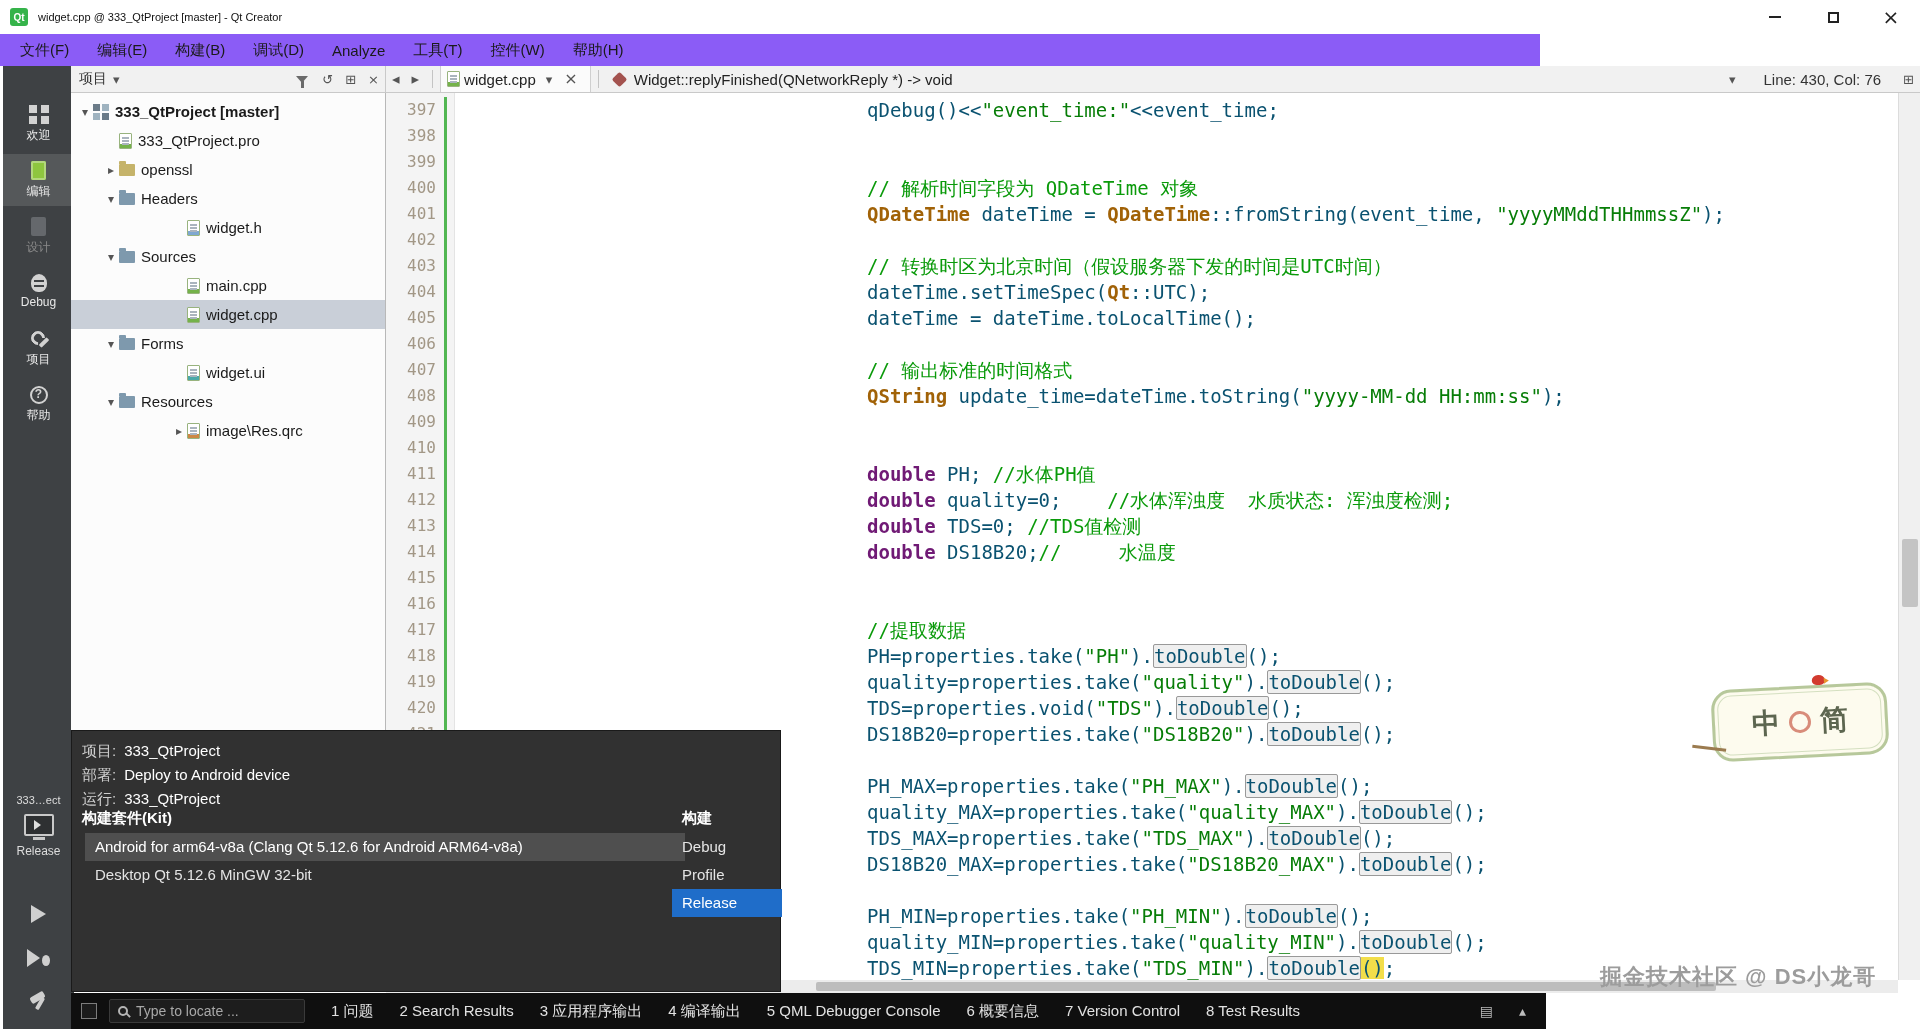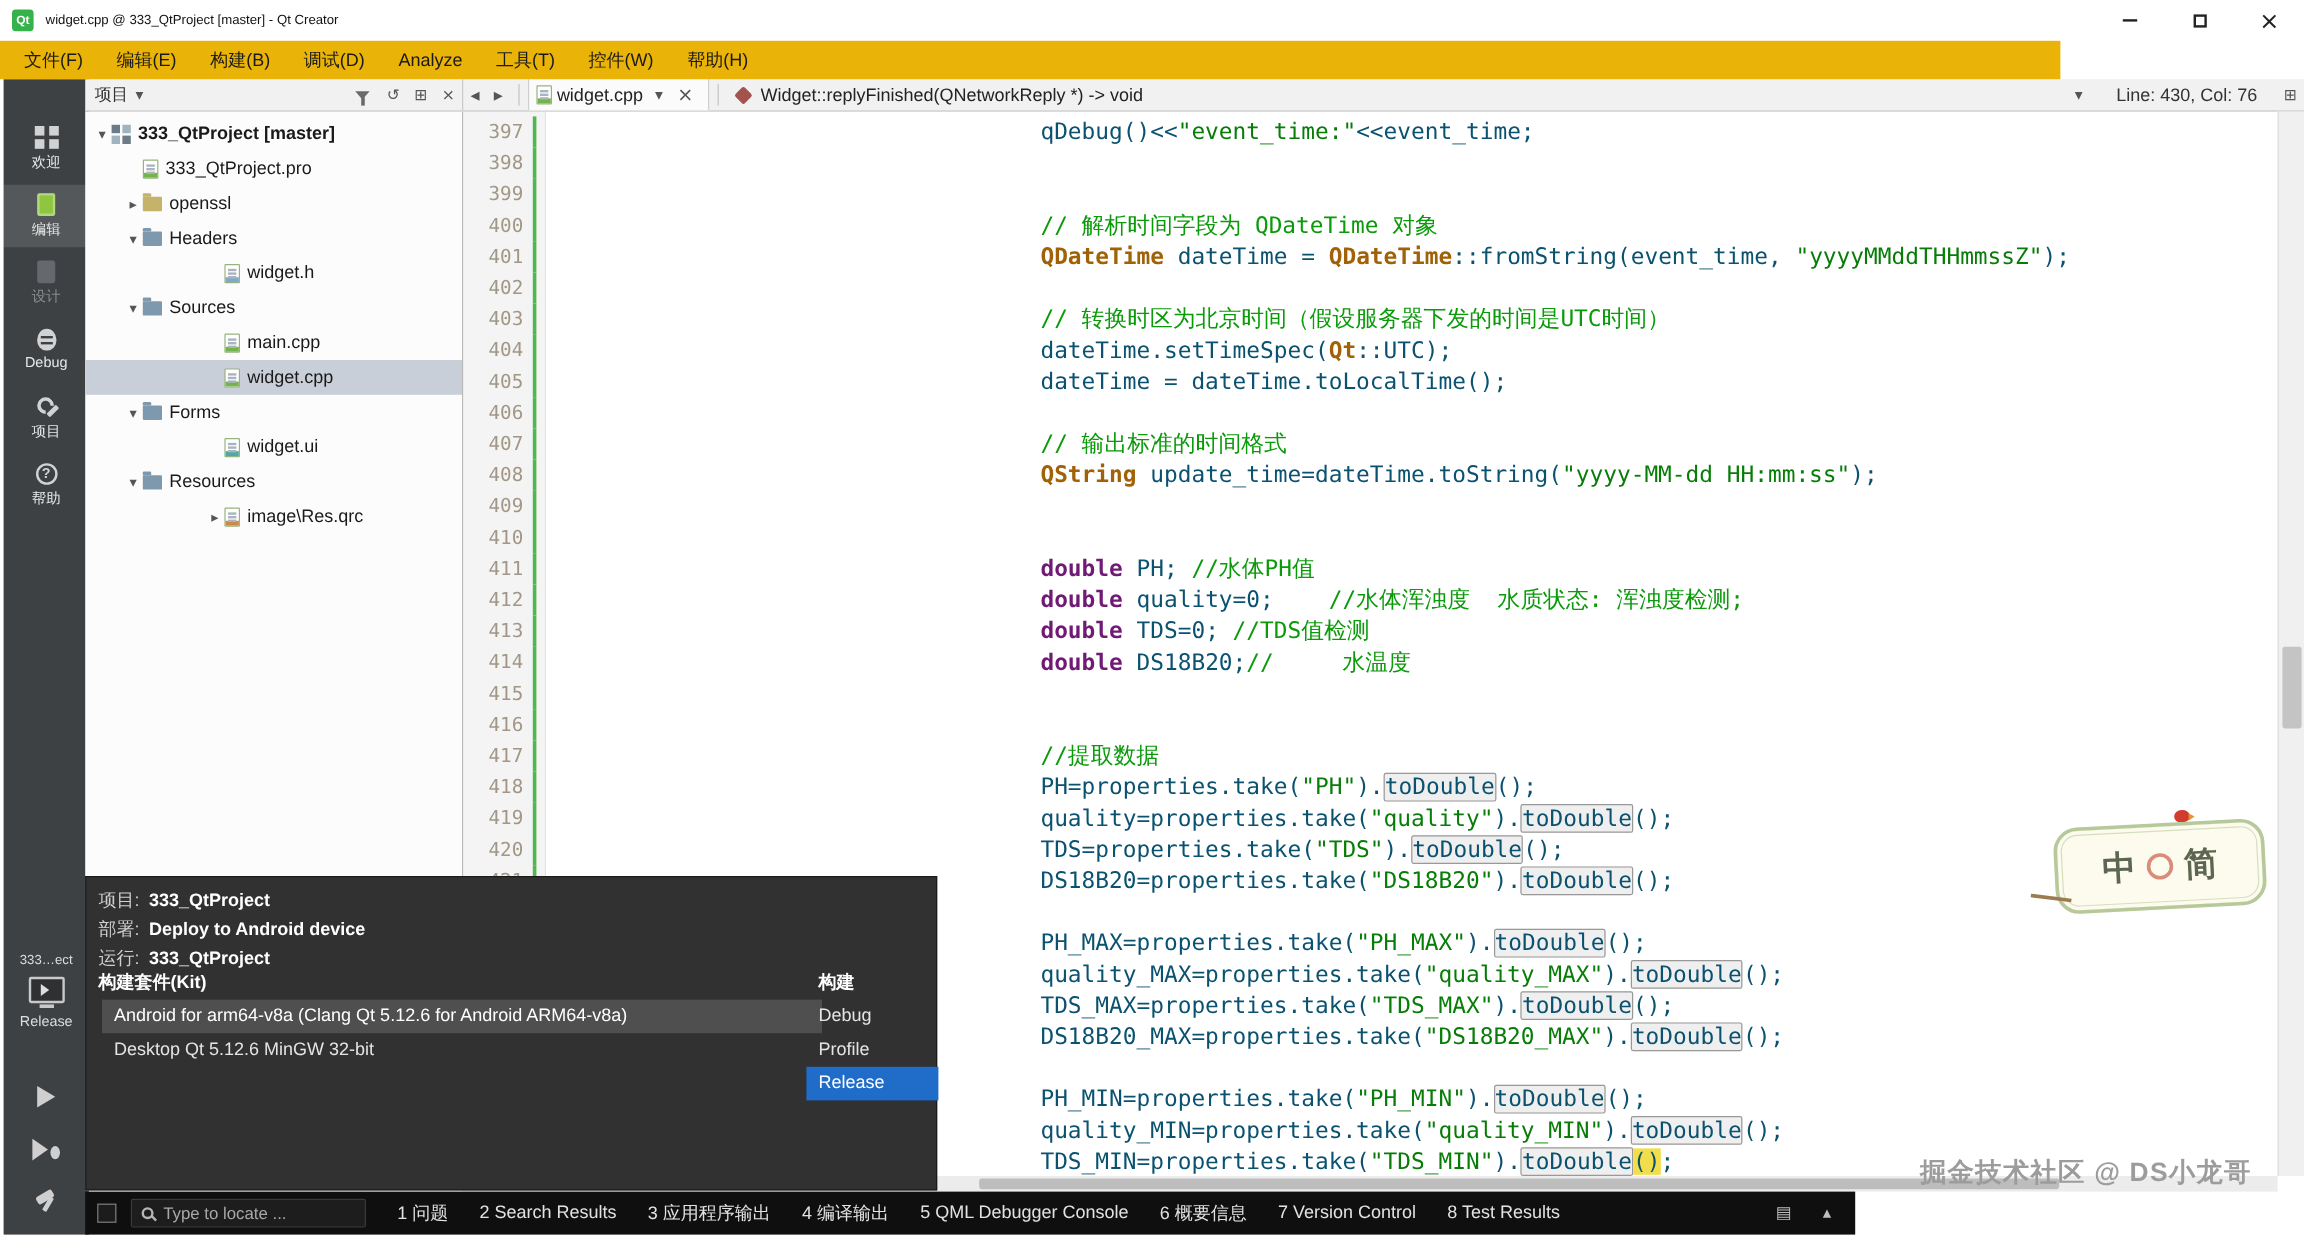--- a/index.html
+++ b/index.html
@@ -11,21 +11,21 @@
   .app-icon{width:18px;height:18px;margin-left:10px;background:#35b34a;border-radius:3px;color:#fff;font-size:10px;font-weight:bold;display:flex;align-items:center;justify-content:center;flex:none}
   .title-text{margin-left:10px;font-size:11px;color:#111;white-space:nowrap}
   .win-controls{margin-left:auto;display:flex;height:100%}
   .win-btn{width:58px;height:34px;display:flex;align-items:center;justify-content:center;color:#222}
   .wc-min{width:12px;height:2px;background:#222}
   .wc-max{width:11px;height:11px;border:2px solid #222}
   .wc-close{font-size:20px;line-height:20px;font-family:"DejaVu Sans",sans-serif}
   .wc-close::after{content:"×"}
 
   
-  .menubar{position:absolute;left:0;top:34px;width:1717px;height:32px;background:#eab308;display:flex;align-items:center;padding-left:6px;z-index:5}
+  .menubar{position:absolute;left:0;top:34px;width:1540px;height:32px;background:#8b5cf6;display:flex;align-items:center;padding-left:6px;z-index:5}
   .menu-item{padding:0 14px;font-size:15px;color:#1a1a1a;height:100%;display:flex;align-items:center;white-space:nowrap}
 
   
   .modebar{position:absolute;left:3px;top:66px;width:71px;height:963px;background:#3e4144;z-index:2}
   .mode-list{position:absolute;left:0;top:32px;width:71px;display:flex;flex-direction:column;gap:4px}
   .mode-item{width:71px;height:52px;padding-top:5px;cursor:default}
   .mode-item.active{background:rgba(255,255,255,.12)}
   .mode-label{font-size:12px;color:#e8e8e8;text-align:center;margin-top:3px}
   .mode-item.disabled .mode-label{color:#8a8a8a}
   .mode-icon{margin:0 auto}
@@ -127,21 +127,21 @@
   .vscroll{position:absolute;left:1898px;top:93px;width:22px;height:887px;background:#f0f0f0;border-left:1px solid #dcdcdc;z-index:4}
   .vthumb{position:absolute;left:3px;top:446px;width:16px;height:68px;background:#c4c4c4;border-radius:2px}
   .hscroll{position:absolute;left:386px;top:980px;width:1512px;height:13px;background:#ececec;z-index:4}
   .hthumb{position:absolute;left:430px;top:2px;width:900px;height:9px;background:#bdbdbd;border-radius:2px}
 
   
   .popup{position:absolute;left:71px;top:730px;width:710px;height:262px;background:#313131;border:1px solid #1a1a1a;z-index:10;color:#e8e8e8;font-size:15px}
   .popup-info{padding-top:8px}
   .prow{display:flex;padding:2px 10px;line-height:20px}
   .plabel{color:#cfcfcf;margin-right:8px;white-space:nowrap}
-  .pvalue{color:#fff;font-weight:bold;white-space:nowrap}
+  .pvalue{color:#fff;font-weight:normal;white-space:nowrap}
   .kit-header{position:absolute;left:10px;top:78px;font-weight:bold;color:#fff}
   .build-header{position:absolute;left:610px;top:78px;font-weight:bold;color:#fff}
   .kit-list{position:absolute;left:13px;top:102px;width:600px}
   .kit-row{height:28px;line-height:28px;padding:0 10px;color:#e4e4e4;white-space:nowrap;overflow:hidden}
   .kit-row.selected{background:#4f4f4f;color:#fff}
   .build-list{position:absolute;left:600px;top:102px;width:110px}
   .build-row{height:28px;line-height:28px;padding:0 10px;color:#e4e4e4}
   .build-row.selected{background:#1f6dc9;color:#fff}
 
   
@@ -351,21 +351,21 @@
       <div class="code-line"><span class="gut">410</span><span class="chg"></span><span class="ct"></span></div>
       <div class="code-line"><span class="gut">411</span><span class="chg"></span><span class="ct"><span class="tok-kw">double</span><span class="tok-pl"> PH; </span><span class="tok-com">//水体PH值</span></span></div>
       <div class="code-line"><span class="gut">412</span><span class="chg"></span><span class="ct"><span class="tok-kw">double</span><span class="tok-pl"> quality=0;    </span><span class="tok-com">//水体浑浊度  水质状态: 浑浊度检测;</span></span></div>
       <div class="code-line"><span class="gut">413</span><span class="chg"></span><span class="ct"><span class="tok-kw">double</span><span class="tok-pl"> TDS=0; </span><span class="tok-com">//TDS值检测</span></span></div>
       <div class="code-line"><span class="gut">414</span><span class="chg"></span><span class="ct"><span class="tok-kw">double</span><span class="tok-pl"> DS18B20;</span><span class="tok-com">//     水温度</span></span></div>
       <div class="code-line"><span class="gut">415</span><span class="chg"></span><span class="ct"></span></div>
       <div class="code-line"><span class="gut">416</span><span class="chg"></span><span class="ct"></span></div>
       <div class="code-line"><span class="gut">417</span><span class="chg"></span><span class="ct"><span class="tok-com">//提取数据</span></span></div>
       <div class="code-line"><span class="gut">418</span><span class="chg"></span><span class="ct"><span class="tok-pl">PH=properties.take(</span><span class="tok-str">"PH"</span><span class="tok-pl">).</span><span class="tok-occ">toDouble</span><span class="tok-pl">();</span></span></div>
       <div class="code-line"><span class="gut">419</span><span class="chg"></span><span class="ct"><span class="tok-pl">quality=properties.take(</span><span class="tok-str">"quality"</span><span class="tok-pl">).</span><span class="tok-occ">toDouble</span><span class="tok-pl">();</span></span></div>
-      <div class="code-line"><span class="gut">420</span><span class="chg"></span><span class="ct"><span class="tok-pl">TDS=properties.take(</span><span class="tok-str">"TDS"</span><span class="tok-pl">).</span><span class="tok-occ">toDouble</span><span class="tok-pl">();</span></span></div>
+      <div class="code-line"><span class="gut">420</span><span class="chg"></span><span class="ct"><span class="tok-pl">TDS=properties.void(</span><span class="tok-str">"TDS"</span><span class="tok-pl">).</span><span class="tok-occ">toDouble</span><span class="tok-pl">();</span></span></div>
       <div class="code-line"><span class="gut">421</span><span class="chg"></span><span class="ct"><span class="tok-pl">DS18B20=properties.take(</span><span class="tok-str">"DS18B20"</span><span class="tok-pl">).</span><span class="tok-occ">toDouble</span><span class="tok-pl">();</span></span></div>
       <div class="code-line"><span class="gut">422</span><span class="chg"></span><span class="ct"></span></div>
       <div class="code-line"><span class="gut">423</span><span class="chg"></span><span class="ct"><span class="tok-pl">PH_MAX=properties.take(</span><span class="tok-str">"PH_MAX"</span><span class="tok-pl">).</span><span class="tok-occ">toDouble</span><span class="tok-pl">();</span></span></div>
       <div class="code-line"><span class="gut">424</span><span class="chg"></span><span class="ct"><span class="tok-pl">quality_MAX=properties.take(</span><span class="tok-str">"quality_MAX"</span><span class="tok-pl">).</span><span class="tok-occ">toDouble</span><span class="tok-pl">();</span></span></div>
       <div class="code-line"><span class="gut">425</span><span class="chg"></span><span class="ct"><span class="tok-pl">TDS_MAX=properties.take(</span><span class="tok-str">"TDS_MAX"</span><span class="tok-pl">).</span><span class="tok-occ">toDouble</span><span class="tok-pl">();</span></span></div>
       <div class="code-line"><span class="gut">426</span><span class="chg"></span><span class="ct"><span class="tok-pl">DS18B20_MAX=properties.take(</span><span class="tok-str">"DS18B20_MAX"</span><span class="tok-pl">).</span><span class="tok-occ">toDouble</span><span class="tok-pl">();</span></span></div>
       <div class="code-line"><span class="gut">427</span><span class="chg"></span><span class="ct"></span></div>
       <div class="code-line"><span class="gut">428</span><span class="chg"></span><span class="ct"><span class="tok-pl">PH_MIN=properties.take(</span><span class="tok-str">"PH_MIN"</span><span class="tok-pl">).</span><span class="tok-occ">toDouble</span><span class="tok-pl">();</span></span></div>
       <div class="code-line"><span class="gut">429</span><span class="chg"></span><span class="ct"><span class="tok-pl">quality_MIN=properties.take(</span><span class="tok-str">"quality_MIN"</span><span class="tok-pl">).</span><span class="tok-occ">toDouble</span><span class="tok-pl">();</span></span></div>
       <div class="code-line"><span class="gut">430</span><span class="chg"></span><span class="ct"><span class="tok-pl">TDS_MIN=properties.take(</span><span class="tok-str">"TDS_MIN"</span><span class="tok-pl">).</span><span class="tok-occ">toDouble</span><span class="tok-paren">()</span><span class="tok-pl">;</span></span></div>

